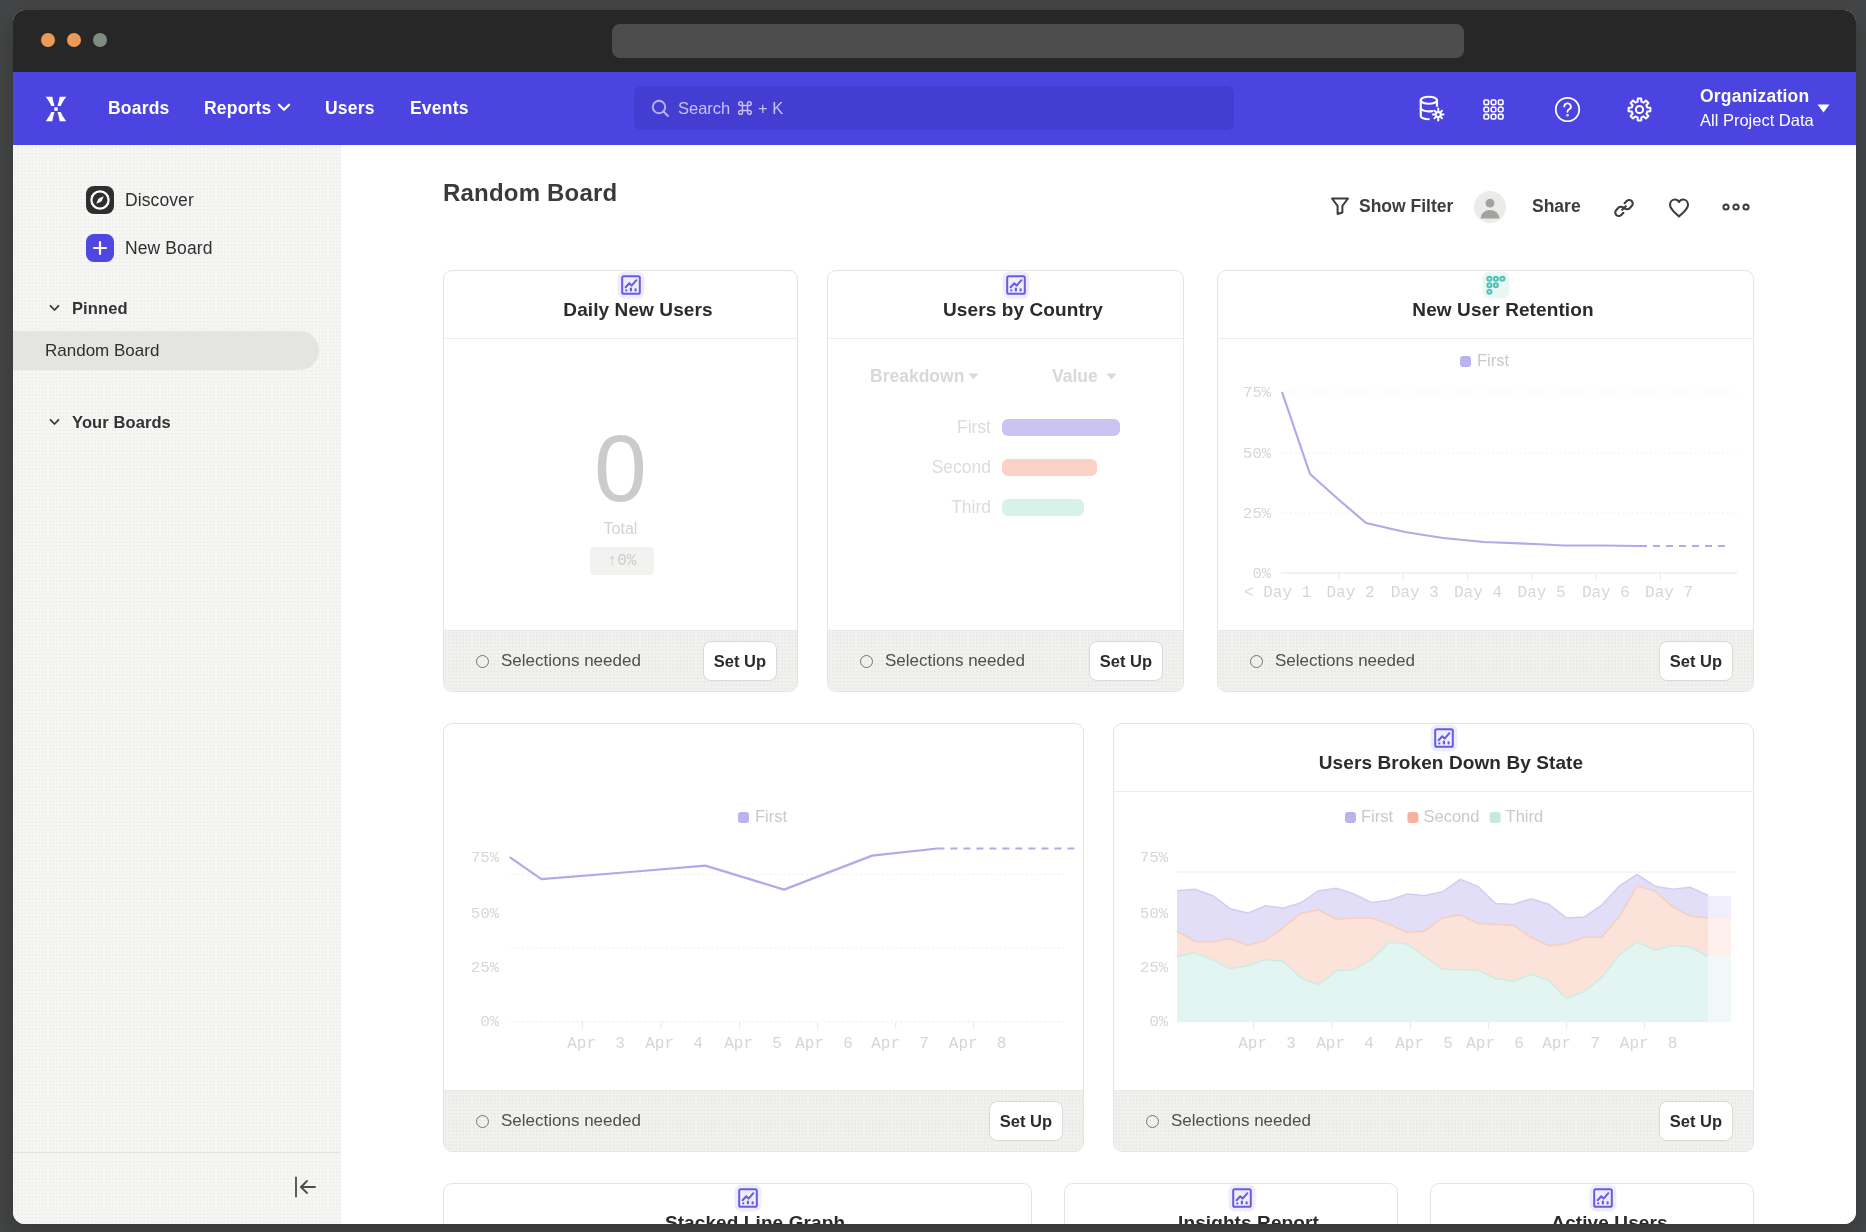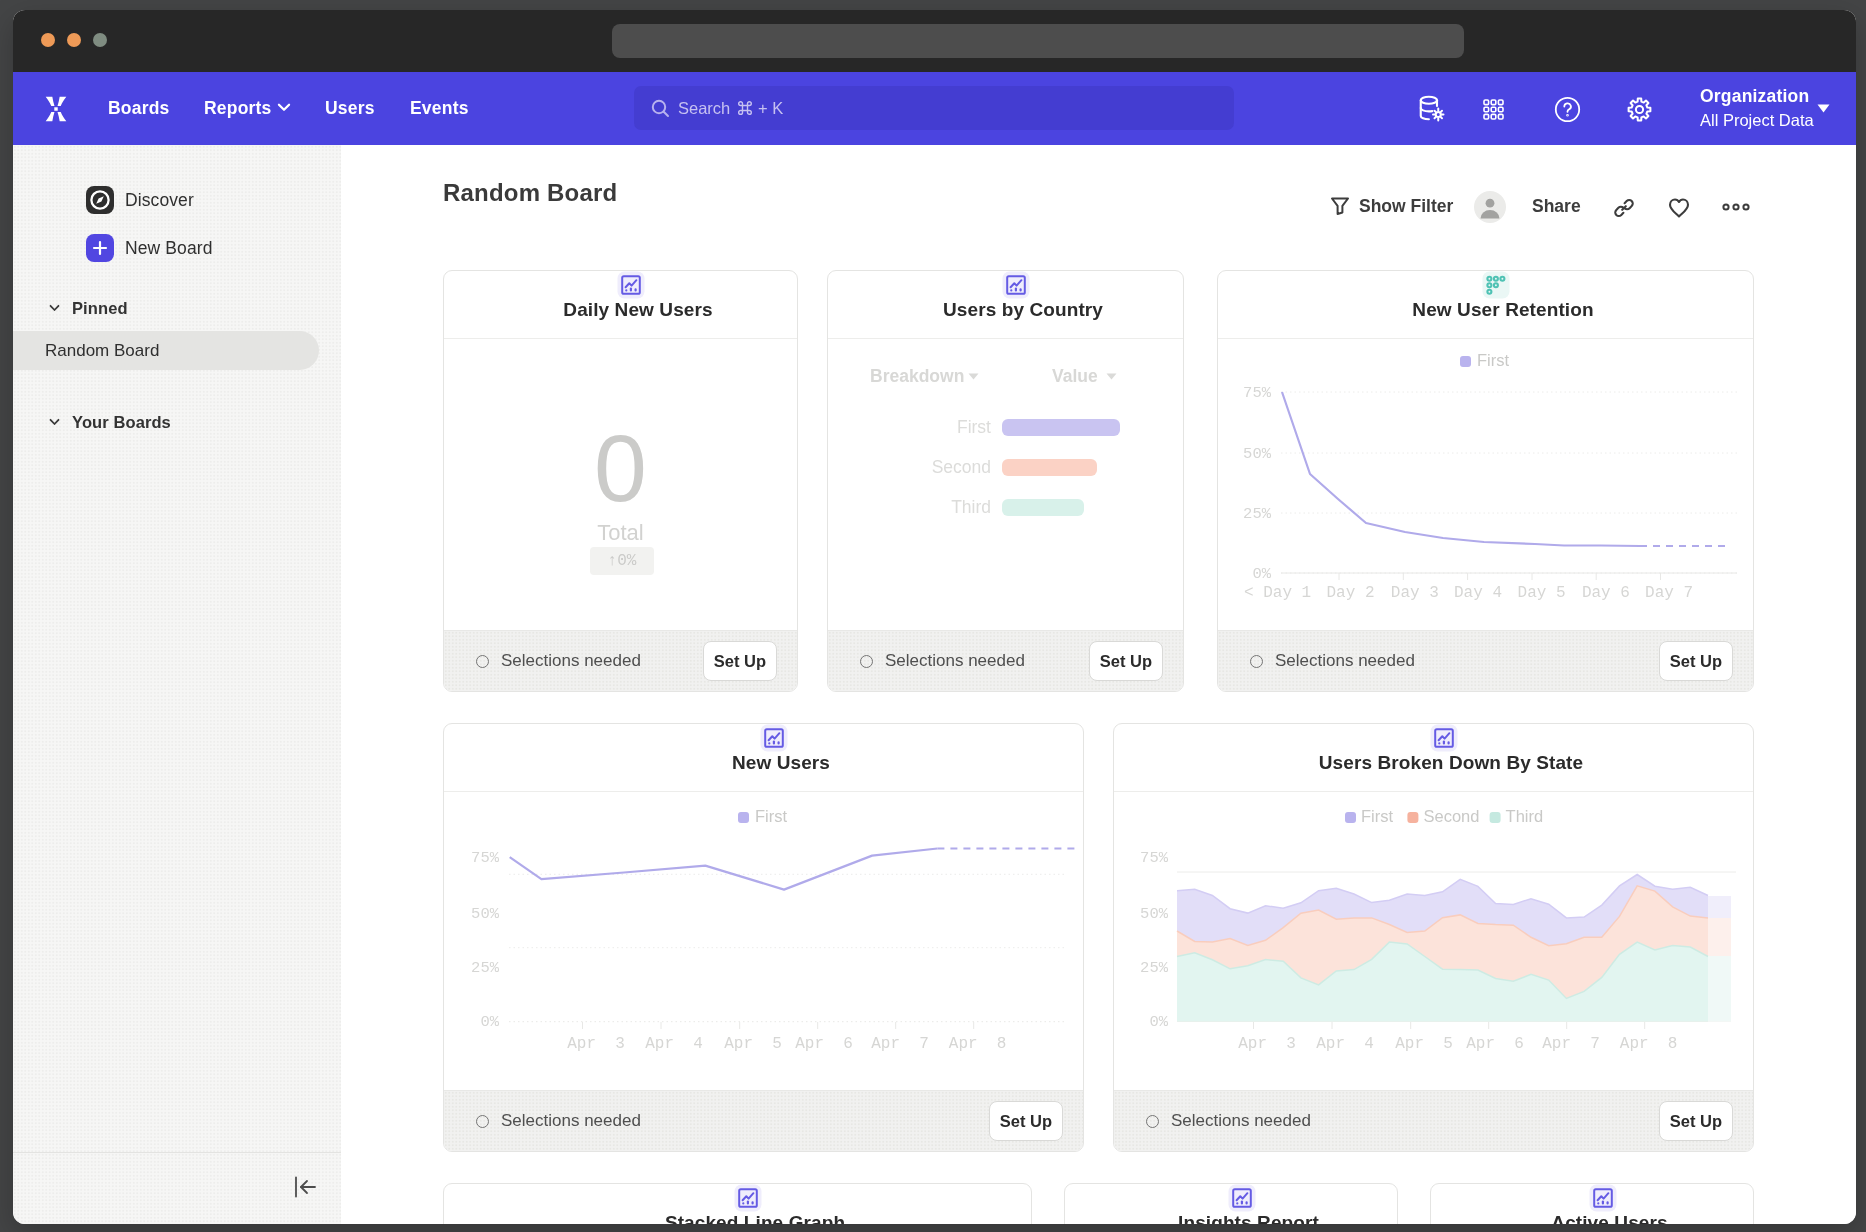--- a/index.html
+++ b/index.html
@@ -167,21 +167,21 @@
             <rect x="0.5" y="0.5" width="27" height="27" rx="7" fill="#efedfc"></rect>
             <rect x="5.2" y="5.2" width="17.6" height="17.6" rx="1.6" fill="none" stroke="#655be4" stroke-width="2"></rect>
             <polyline points="8.6,16.2 12.3,12.2 14.6,14.6 19.4,9.2" fill="none" stroke="#655be4" stroke-width="2" stroke-linecap="round" stroke-linejoin="round"></polyline>
             <line x1="9.3" y1="19.3" x2="9.3" y2="19.4" stroke="#655be4" stroke-width="2.2" stroke-linecap="round"></line>
             <line x1="13.9" y1="17.6" x2="13.9" y2="19.4" stroke="#655be4" stroke-width="2.2" stroke-linecap="round"></line>
             <line x1="18.6" y1="18.4" x2="18.6" y2="19.4" stroke="#655be4" stroke-width="2.2" stroke-linecap="round"></line>
           </svg>
           <span class="ctitle">Daily New Users</span>
         </div>
       <div style="position:absolute;left:0;top:143px;width:100%;text-align:center;font-size:95px;color:#cbcbc9;">0</div>
-      <div style="position:absolute;left:0;top:249px;width:100%;text-align:center;font-size:22px;color:#d2d2d0;">Total</div>
+      <div style="position:absolute;left:0;top:249px;width:100%;text-align:center;font-size:16px;color:#d2d2d0;">Total</div>
       <div style="position:absolute;left:146px;top:276px;width:64px;height:28px;background:#f2f2f0;border-radius:4px;text-align:center;line-height:28px;font-size:16px;color:#cbcbc9;" class="mono">↑0%</div>
       <div class="cfoot">
           <span class="selcirc"></span>
           <span class="seltxt">Selections needed</span>
           <span class="setup">Set Up</span>
         </div>
     </div>
     <div class="card" style="left:486px;top:125px;width:357px;height:422px;">
       <div class="chead">
           <svg width="28" height="28" viewBox="0 0 28 28">
@@ -257,31 +257,20 @@
         <polyline points="64.0,121.0 92.0,203.0 120.0,228.0 148.0,252.0 187.0,261.0 225.0,267.0 266.0,271.0 317.0,273.0 346.0,274.5 383.0,274.5 422.0,275.0" fill="none" stroke="#b0aaea" stroke-width="2.2" stroke-linejoin="round"></polyline>
         <line x1="422" y1="275" x2="507" y2="275" stroke="#b0aaea" stroke-width="2.2" stroke-dasharray="7,6"></line>
       </svg>
       <div class="cfoot">
           <span class="selcirc"></span>
           <span class="seltxt">Selections needed</span>
           <span class="setup">Set Up</span>
         </div>
     </div>
     <div class="card" style="left:102px;top:578px;width:641px;height:429px;">
-      <div class="chead">
-          <svg width="28" height="28" viewBox="0 0 28 28">
-            <rect x="0.5" y="0.5" width="27" height="27" rx="7" fill="#efedfc"></rect>
-            <rect x="5.2" y="5.2" width="17.6" height="17.6" rx="1.6" fill="none" stroke="#655be4" stroke-width="2"></rect>
-            <polyline points="8.6,16.2 12.3,12.2 14.6,14.6 19.4,9.2" fill="none" stroke="#655be4" stroke-width="2" stroke-linecap="round" stroke-linejoin="round"></polyline>
-            <line x1="9.3" y1="19.3" x2="9.3" y2="19.4" stroke="#655be4" stroke-width="2.2" stroke-linecap="round"></line>
-            <line x1="13.9" y1="17.6" x2="13.9" y2="19.4" stroke="#655be4" stroke-width="2.2" stroke-linecap="round"></line>
-            <line x1="18.6" y1="18.4" x2="18.6" y2="19.4" stroke="#655be4" stroke-width="2.2" stroke-linecap="round"></line>
-          </svg>
-          <span class="ctitle">New Users</span>
-        </div>
       <svg style="position:absolute;left:0;top:0" width="641" height="368" viewBox="0 0 641 368">
         <rect x="294" y="88" width="11" height="11" rx="3" fill="#b9b3ee"></rect>
         <text x="311" y="98" class="sans" font-size="16.5" fill="#c9c9c7" font-family="Liberation Sans">First</text>
         <line x1="65" y1="150.3" x2="622" y2="150.3" stroke="#ececea" stroke-width="1" stroke-dasharray="1.5,3"></line>
           <line x1="65" y1="223.7" x2="622" y2="223.7" stroke="#ececea" stroke-width="1" stroke-dasharray="1.5,3"></line>
         <line x1="65" y1="297.7" x2="622" y2="297.7" stroke="#e8e8e6" stroke-width="1" stroke-dasharray="1.5,3"></line>
         <line x1="138.5" y1="298" x2="138.5" y2="305" stroke="#e8e8e6" stroke-width="1"></line>
           <line x1="217" y1="298" x2="217" y2="305" stroke="#e8e8e6" stroke-width="1"></line>
           <line x1="295.7" y1="298" x2="295.7" y2="305" stroke="#e8e8e6" stroke-width="1"></line>
           <line x1="373.7" y1="298" x2="373.7" y2="305" stroke="#e8e8e6" stroke-width="1"></line>

